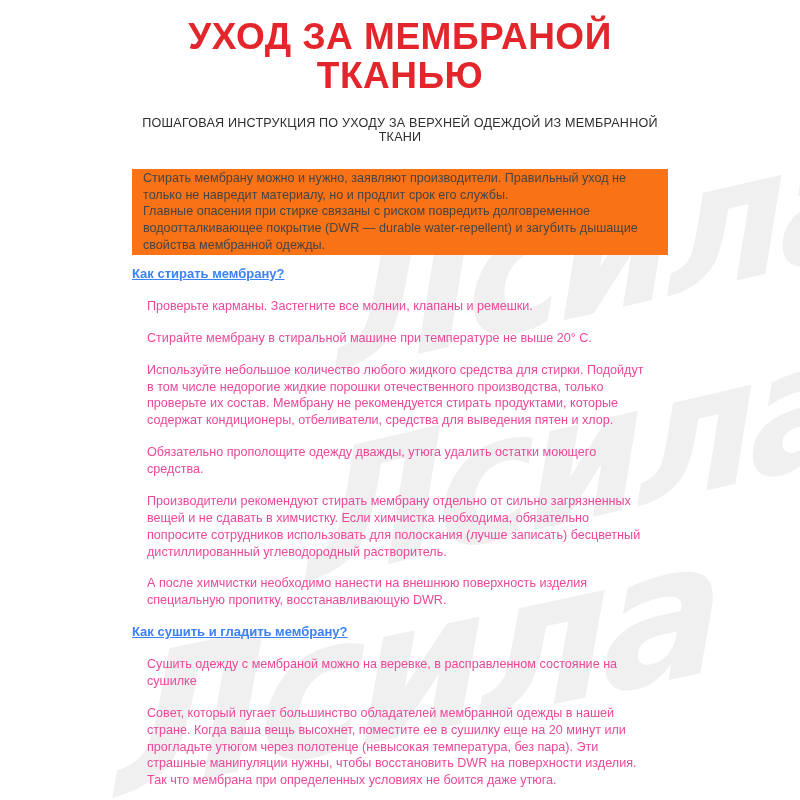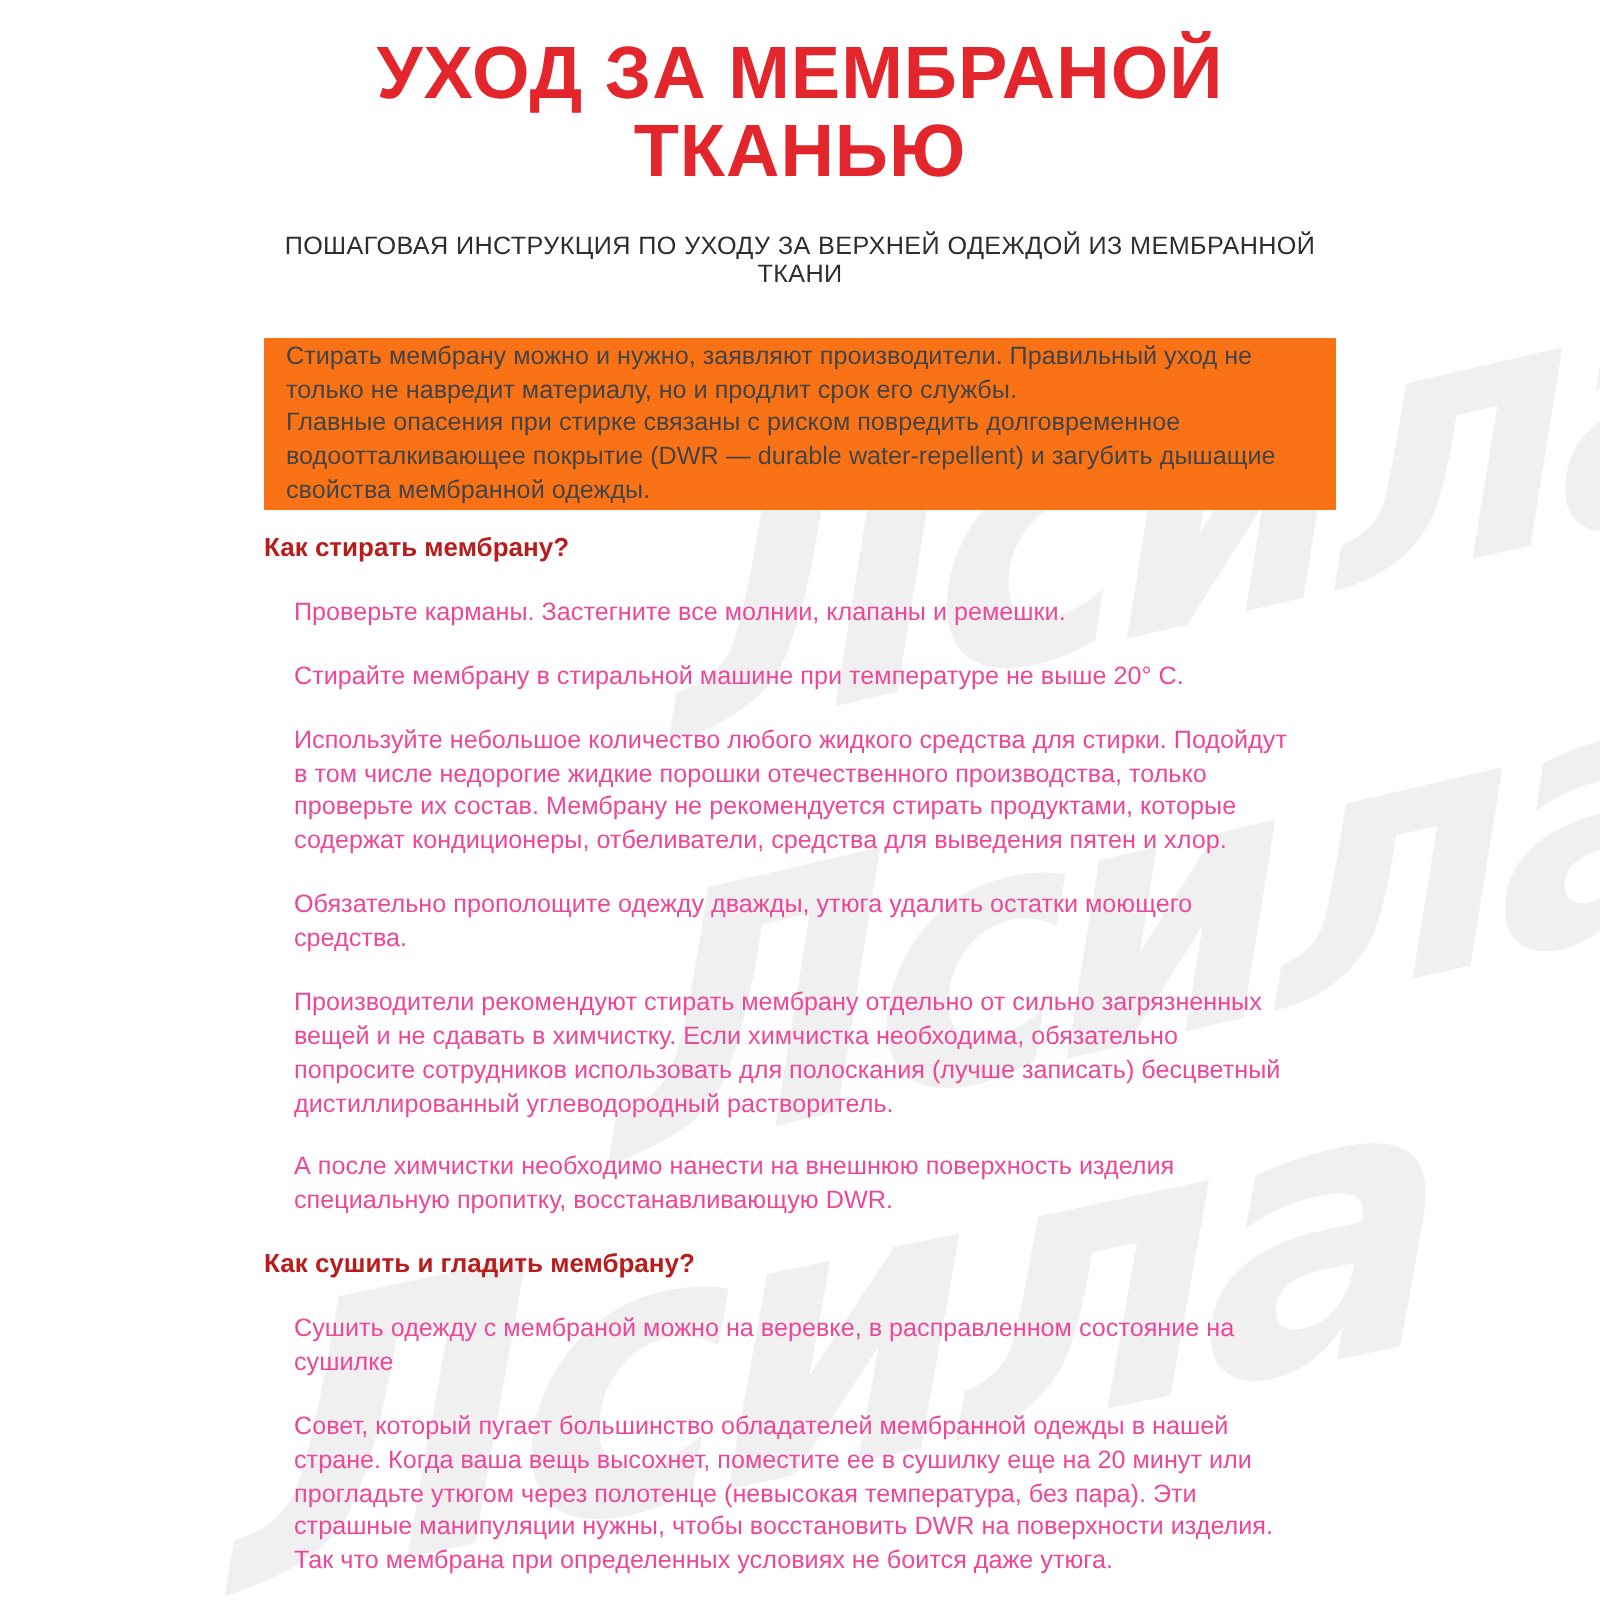--- a/index.html
+++ b/index.html
@@ -46,21 +46,22 @@
     line-height: 1.34;
     color: #444446;
   }
   .body-text { font-size: 12.6px; line-height: 1.34; }
   .body-text p { margin: 15px; color: #ec4899; }
   .body-text h2 {
     margin: 0;
     font-size: 13px;
     line-height: 1.3;
     font-weight: bold;
-    color: #b91c1c;
+    color: #3b82f6;
+    text-decoration: underline;
   }
   
   .watermark {
     position: absolute;
     z-index: 1;
     font-family: "DejaVu Sans", sans-serif;
     font-weight: bold;
     font-style: italic;
     color: rgba(40, 40, 40, 0.07);
     white-space: nowrap;

